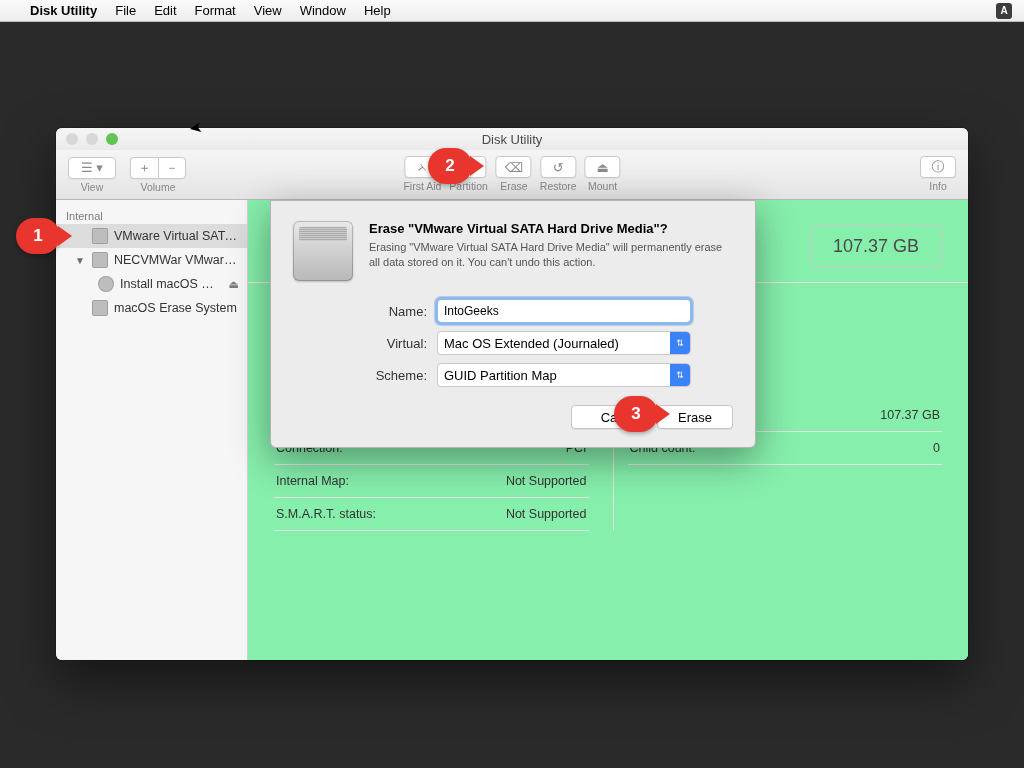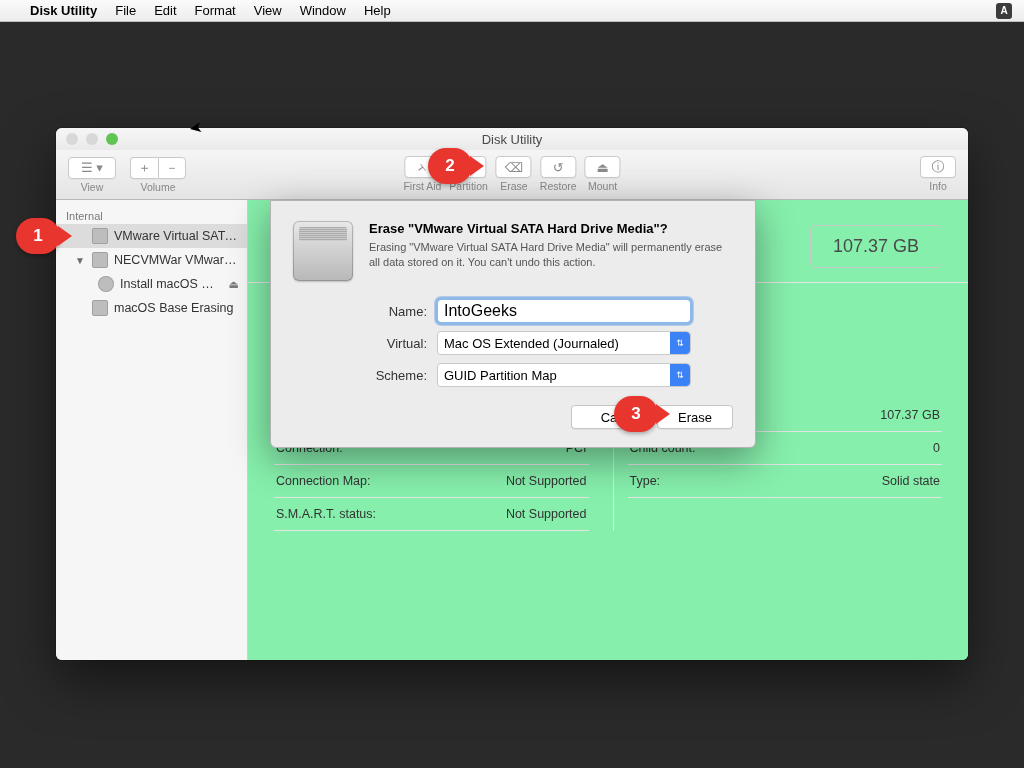--- a/index.html
+++ b/index.html
@@ -71,21 +71,21 @@
 
 
 .sheet { position:absolute; top:72px; left:214px; width:486px; background:#ececec; border:1px solid #b3b3b3; border-radius:0 0 6px 6px; box-shadow: 0 12px 38px rgba(0,0,0,.38); padding:20px 22px 18px; z-index:200; }
 .sheet-head { display:flex; gap:16px; }
 .sheet-head .drive { width:60px; height:60px; background:linear-gradient(#e8e8e8,#b8b8b8); border-radius:6px; box-shadow:inset 0 0 0 1px rgba(0,0,0,.2), 0 1px 2px rgba(0,0,0,.2); position:relative; flex-shrink:0;}
 .sheet-head .drive::before { content:""; position:absolute; top:6px; left:6px; right:6px; height:14px; background:repeating-linear-gradient(#aaa,#aaa 1px,#ccc 1px,#ccc 2px); border-radius:2px;}
 .sheet-head .txt b { font-size:13px; font-weight:700; display:block; margin-bottom:4px;}
 .sheet-head .txt p { font-size:11px; color:#555; line-height:1.35;}
 .sheet-form { margin-top:18px; display:grid; grid-template-columns: 92px 254px; gap:8px 10px; align-items:center; justify-content:center;}
 .sheet-form label { text-align:right; font-size:13px; color:#333;}
-.sheet-form input[type=text] { height:24px; border:1px solid #c9c9c9; border-radius:4px; padding:0 6px; font-size:16px; outline:3px solid #8fb9e8; outline-offset:-1px; box-shadow: 0 0 0 3px rgba(74,144,226,.35);}
+.sheet-form input[type=text] { height:24px; border:1px solid #c9c9c9; border-radius:4px; padding:0 6px; font-size:12px; outline:3px solid #8fb9e8; outline-offset:-1px; box-shadow: 0 0 0 3px rgba(74,144,226,.35);}
 .sheet-form .select { height:24px; background:#fff; border:1px solid #c9c9c9; border-radius:4px; display:flex; align-items:center; padding:0 6px; font-size:13px; position:relative;}
 .sheet-form .select .chev { position:absolute; right:0; top:0; bottom:0; width:20px; background:#3b82f6; border-radius:0 4px 4px 0; display:flex; align-items:center; justify-content:center; color:#fff; font-size:9px; line-height:1;}
 .sheet-btns { margin-top:18px; display:flex; justify-content:flex-end; gap:10px;}
 .sheet-btns button { height:24px; min-width:76px; background:#fff; border:1px solid #c5c5c5; border-radius:4px; font-size:13px; padding:0 14px; box-shadow:0 1px 0 rgba(0,0,0,.05);}
 </style>
 </head>
 <body>
 
 <div class="menubar">
   <span class="apple"></span>
@@ -186,21 +186,21 @@
         <span class="lbl">NECVMWar VMware S…</span>
       </div>
       <div class="row indent2">
         <span class="ico" style="border-radius:50%;"></span>
         <span class="lbl">Install macOS C…</span>
         <span class="eject">⏏</span>
       </div>
       <div class="row">
         <span class="disc"></span>
         <span class="ico"></span>
-        <span class="lbl">macOS Base Erasing</span>
+        <span class="lbl">macOS Erase System</span>
       </div>
     </div>
 
     <div class="content">
       <div class="header">
         <div class="left">
           <div class="disk-ico"></div>
           <h1>edia</h1>
         </div>
         <div class="cap-box">107.37 GB</div>
@@ -210,41 +210,37 @@
         <div class="grid-col">
           <div class="cell">
               <span class="k">Location:</span>
               <span class="v">Internal</span>
             </div>
           <div class="cell">
               <span class="k">Connection:</span>
               <span class="v">PCI</span>
             </div>
           <div class="cell">
-              <span class="k">Connection Map:</span>
+              <span class="k">Internal Map:</span>
               <span class="v">Not Supported</span>
             </div>
           <div class="cell">
               <span class="k">S.M.A.R.T. status:</span>
               <span class="v">Not Supported</span>
             </div>
         </div>
         <div class="grid-sep"></div>
         <div class="grid-col">
           <div class="cell">
               <span class="k">Capacity:</span>
               <span class="v">107.37 GB</span>
             </div>
           <div class="cell">
               <span class="k">Child count:</span>
               <span class="v">0</span>
-            </div>
-          <div class="cell">
-              <span class="k">Type:</span>
-              <span class="v">Solid state</span>
             </div>
         </div>
       </div>
     </div>
   </div>
 
   <div class="sheet">
     <div class="sheet-head">
       <div class="drive"></div>
       <div class="txt">

